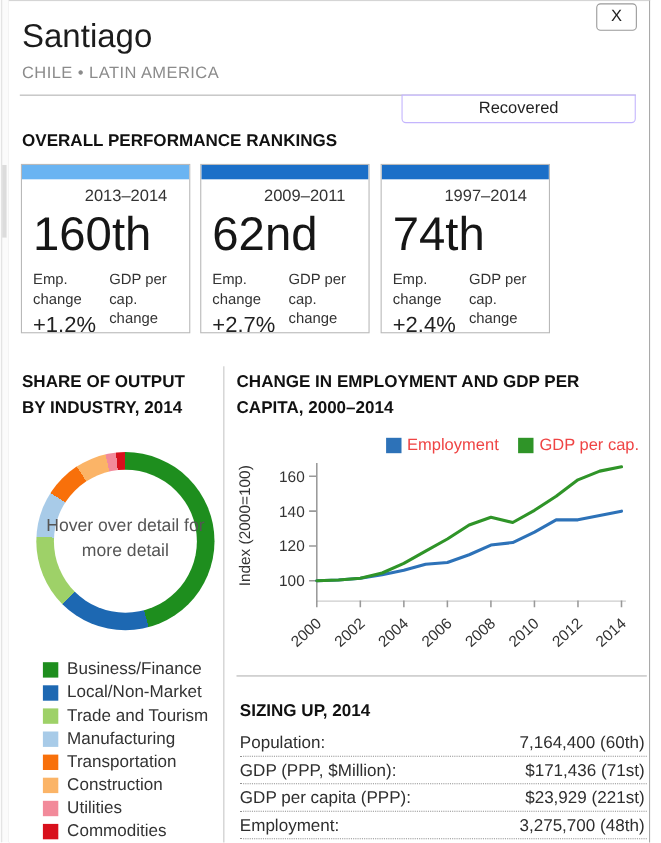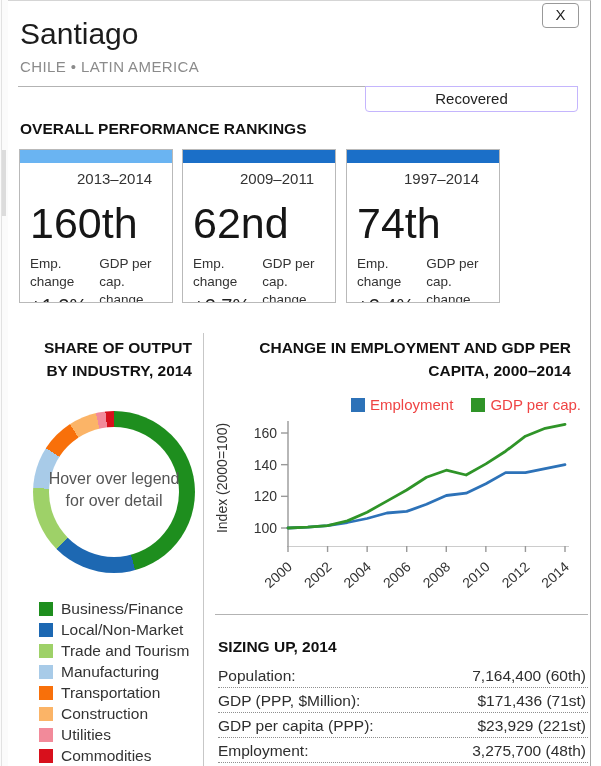--- a/index.html
+++ b/index.html
@@ -9,28 +9,28 @@
   .gutter{position:absolute; left:0; top:0; width:8px; height:766px; background:#fbfbfb; border-right:1px solid #c9c9c9;}
   .gutter::before{content:""; position:absolute; left:1px; top:0; width:1px; height:100%; background:#e2e2e2;}
   .gutter-thumb{position:absolute; left:2px; top:150px; width:4px; height:66px; background:#dcdcdc;}
   
   .modal{position:absolute; left:8px; top:0; width:582px; height:766px; background:#fff; border-top:1px solid #d5d5d5; border-right:1px solid #a9a9a9;}
   .close-btn{position:absolute; left:534px; top:2px; width:35px; height:23px; background:#fff; border:1px solid #999; border-radius:4px; font-size:15px; color:#222; text-align:center; line-height:22px; cursor:pointer;}
   .page-title{position:absolute; left:12px; top:16px; font-size:30px; color:#1c1c1c;}
   .page-subtitle{position:absolute; left:12px; top:57px; font-size:15px; color:#8b8b8b; letter-spacing:.4px;}
   .header-rule{position:absolute; left:10px; top:85px; width:560px; height:1px; background:#b3b3b3;}
   .status-btn{position:absolute; left:357px; top:85px; width:211px; height:24px; background:#fff; border:1px solid #c4b5fd; border-radius:0 0 4px 4px; font-size:15px; color:#222; text-align:center; line-height:24px; cursor:pointer;}
-  .sec-title{font-weight:bold; font-size:15.5px; color:#111;text-align:right;}
+  .sec-title{font-weight:bold; font-size:15.5px; color:#111;}
   .rankings-title{position:absolute; left:12px; top:119px;}
   
   .card{position:absolute; top:148px; width:154px; height:154px; border:1px solid #b9b9b9; background:#fff; box-sizing:border-box; overflow:hidden;}
   .card-bar{height:13px; width:100%;}
   .card-body{padding:7px 9px 0 10px;}
   .card-period{font-size:15px; color:#333;margin-left:47px;}
-  .card-rank{font-size:43px; color:#161616; line-height:1.08; margin-top:13px;}
+  .card-rank{font-size:43px; color:#161616; line-height:1.08; margin-top:3px;}
   .card-metrics{display:flex; margin-top:9px;}
   .metric{width:64px;}
   .metric+.metric{width:auto; margin-left:12px;}
   .metric-label{font-size:13.5px; color:#333; line-height:1.3;}
   .metric-value{font-size:20px; color:#222; margin-top:4px;}
   
   .v-divider{position:absolute; left:195px; top:332px; width:1px; height:434px; background:#c7c7c7;}
   .industry-title{position:absolute; left:12px; top:335px; width:172px; line-height:1.5;}
   .donut{position:absolute; left:25px; top:410px; width:162px; height:162px; border-radius:50%;}
   .donut-hole{position:absolute; left:16px; top:16px; width:130px; height:130px; border-radius:50%; background:#fff;}
@@ -122,21 +122,21 @@
         </div>
       </div>
     </div>
 
     <div class="v-divider"></div>
 
     <div class="sec-title industry-title">SHARE OF OUTPUT BY INDUSTRY, 2014</div>
     <div class="donut" id="donut" style="background: conic-gradient(rgb(30, 142, 30) 0%, rgb(30, 142, 30) 45.8%, rgb(29, 104, 178) 45.8%, rgb(29, 104, 178) 62.5%, rgb(158, 209, 104) 62.5%, rgb(158, 209, 104) 75.8%, rgb(168, 203, 232) 75.8%, rgb(168, 203, 232) 84.1%, rgb(248, 112, 10) 84.1%, rgb(248, 112, 10) 90.8%, rgb(251, 180, 103) 90.8%, rgb(251, 180, 103) 96.4%, rgb(242, 138, 154) 96.4%, rgb(242, 138, 154) 98.3%, rgb(216, 16, 28) 98.3%, rgb(216, 16, 28) 100%);">
       <div class="donut-hole"></div>
     </div>
-    <div class="donut-text">Hover over legend for over detail</div>
+    <div class="donut-text">Hover over detail for more detail</div>
 
     <div class="ind-legend">
       <div class="ind-legend-item">
           <span class="swatch" style="background-color: rgb(30, 142, 30);"></span>
           <span class="ind-legend-label">Business/Finance</span>
         </div>
       <div class="ind-legend-item">
           <span class="swatch" style="background-color: rgb(29, 104, 178);"></span>
           <span class="ind-legend-label">Local/Non-Market</span>
         </div>

